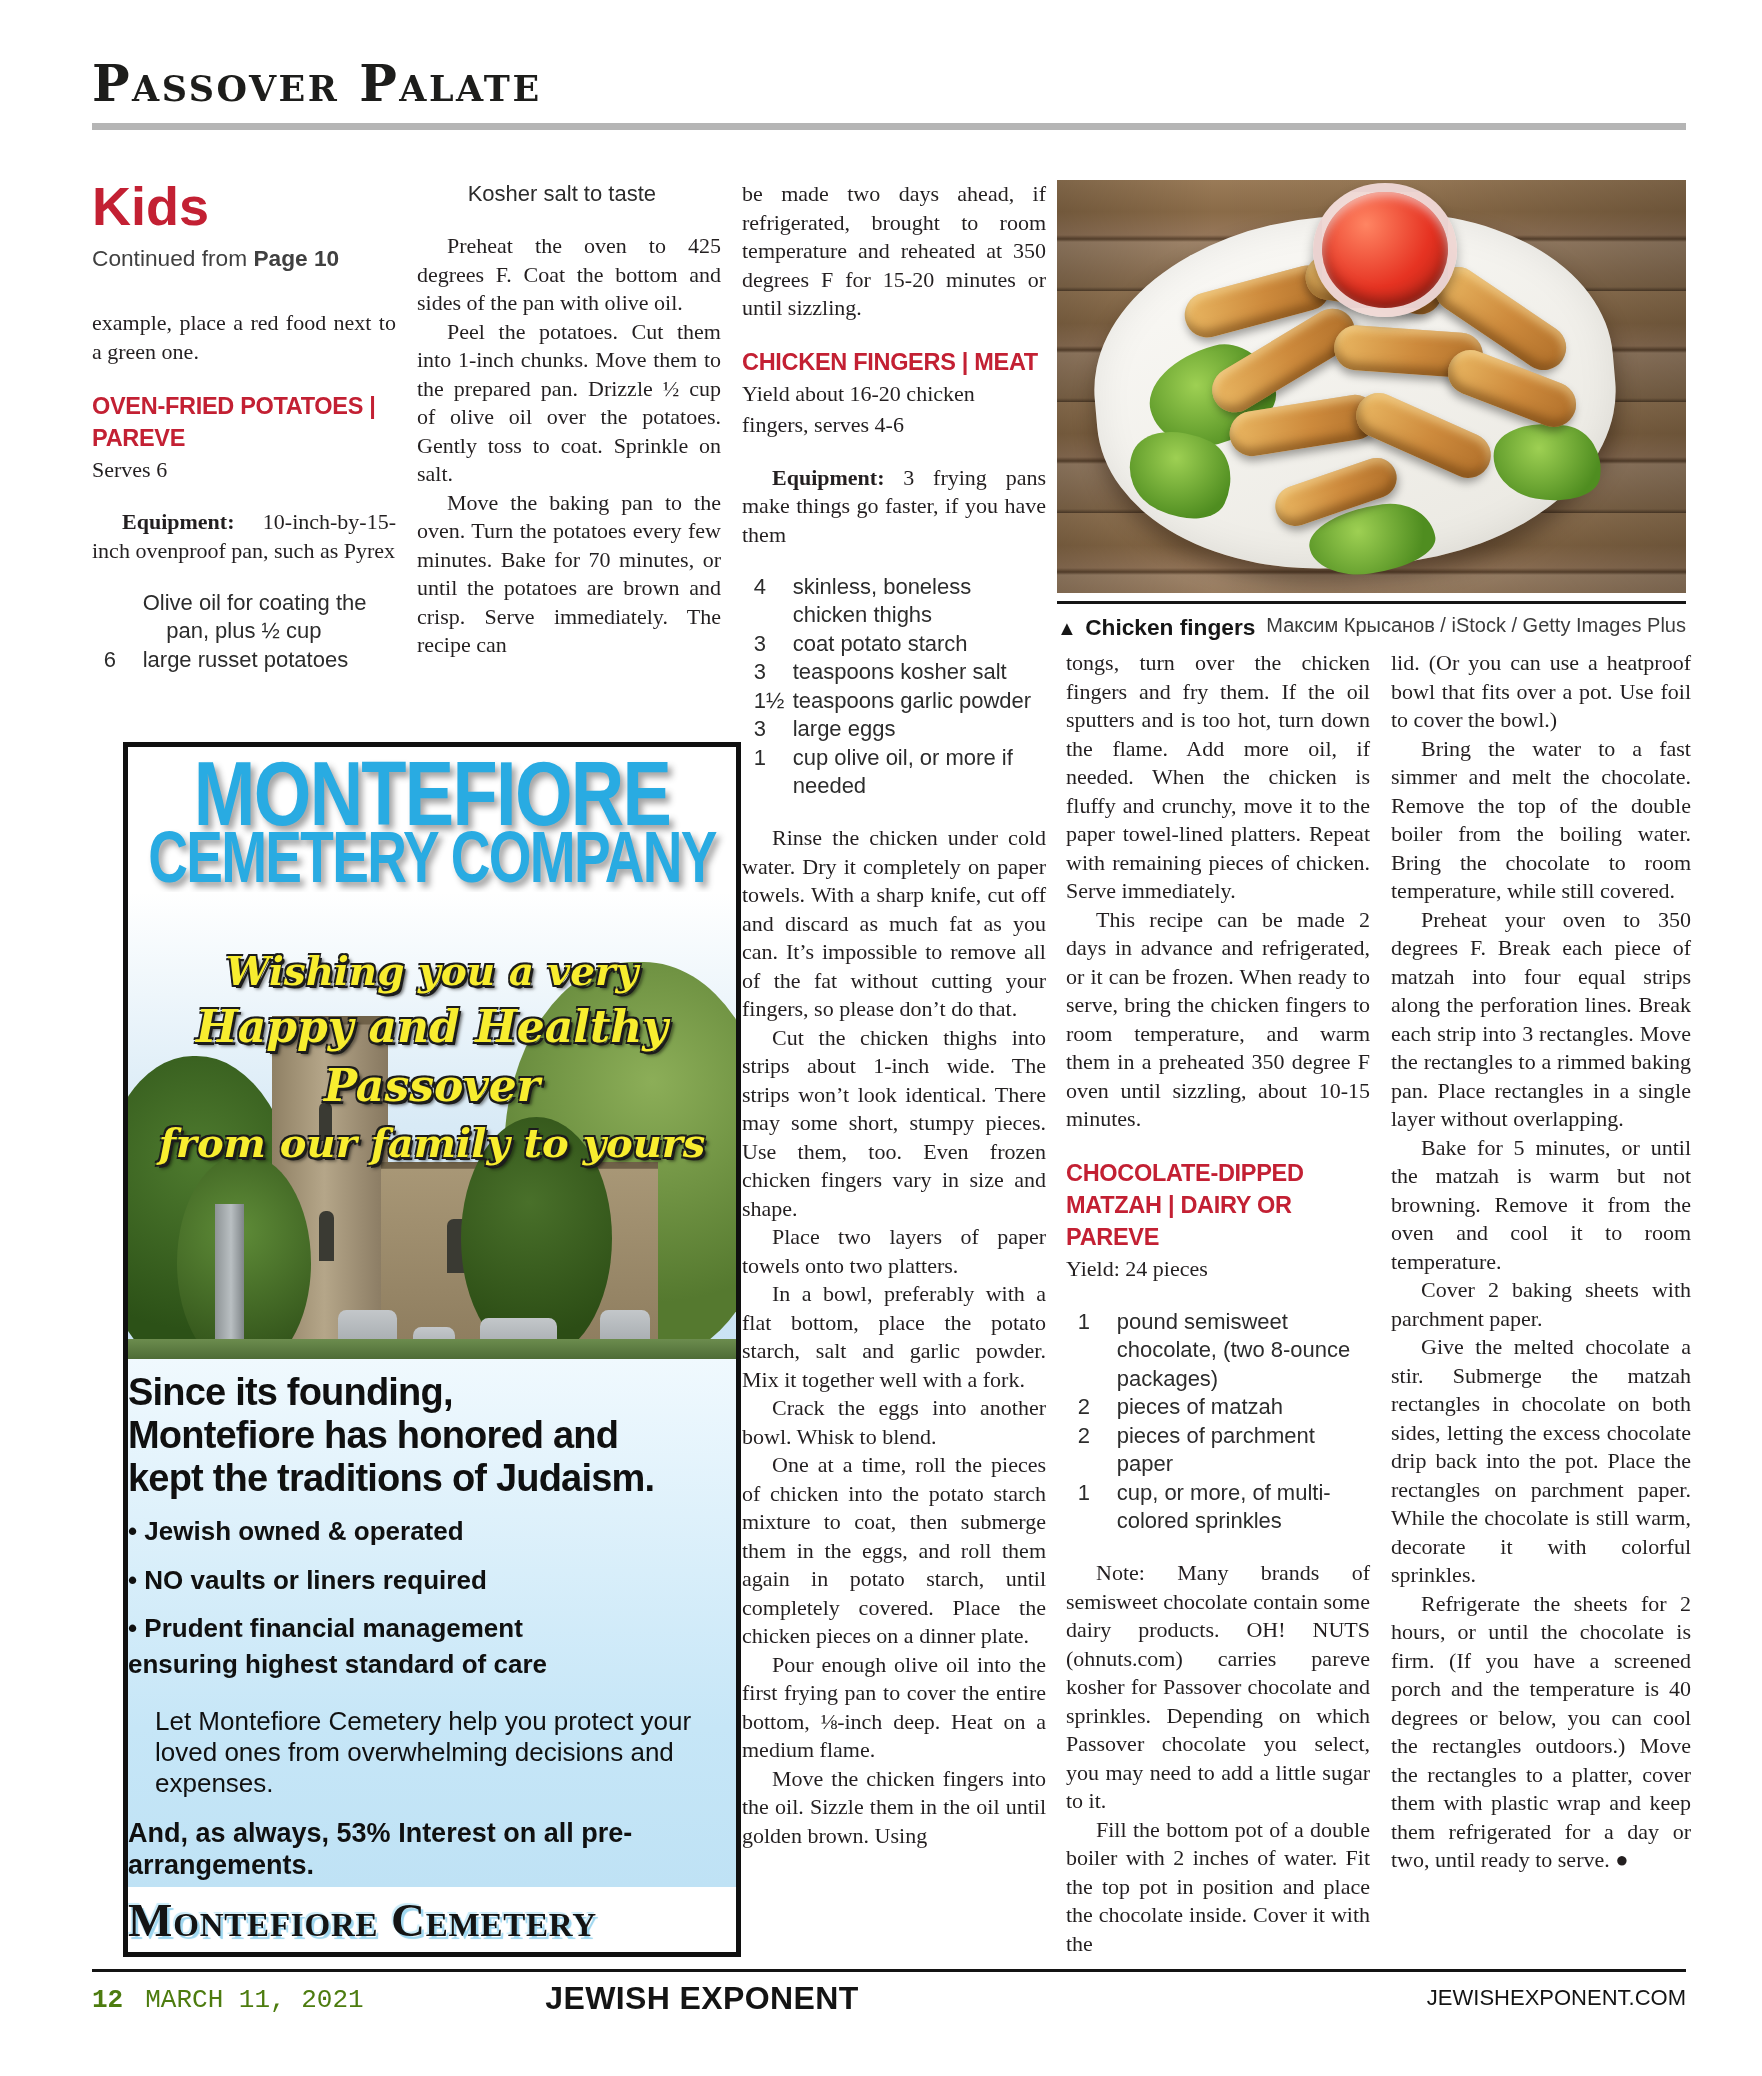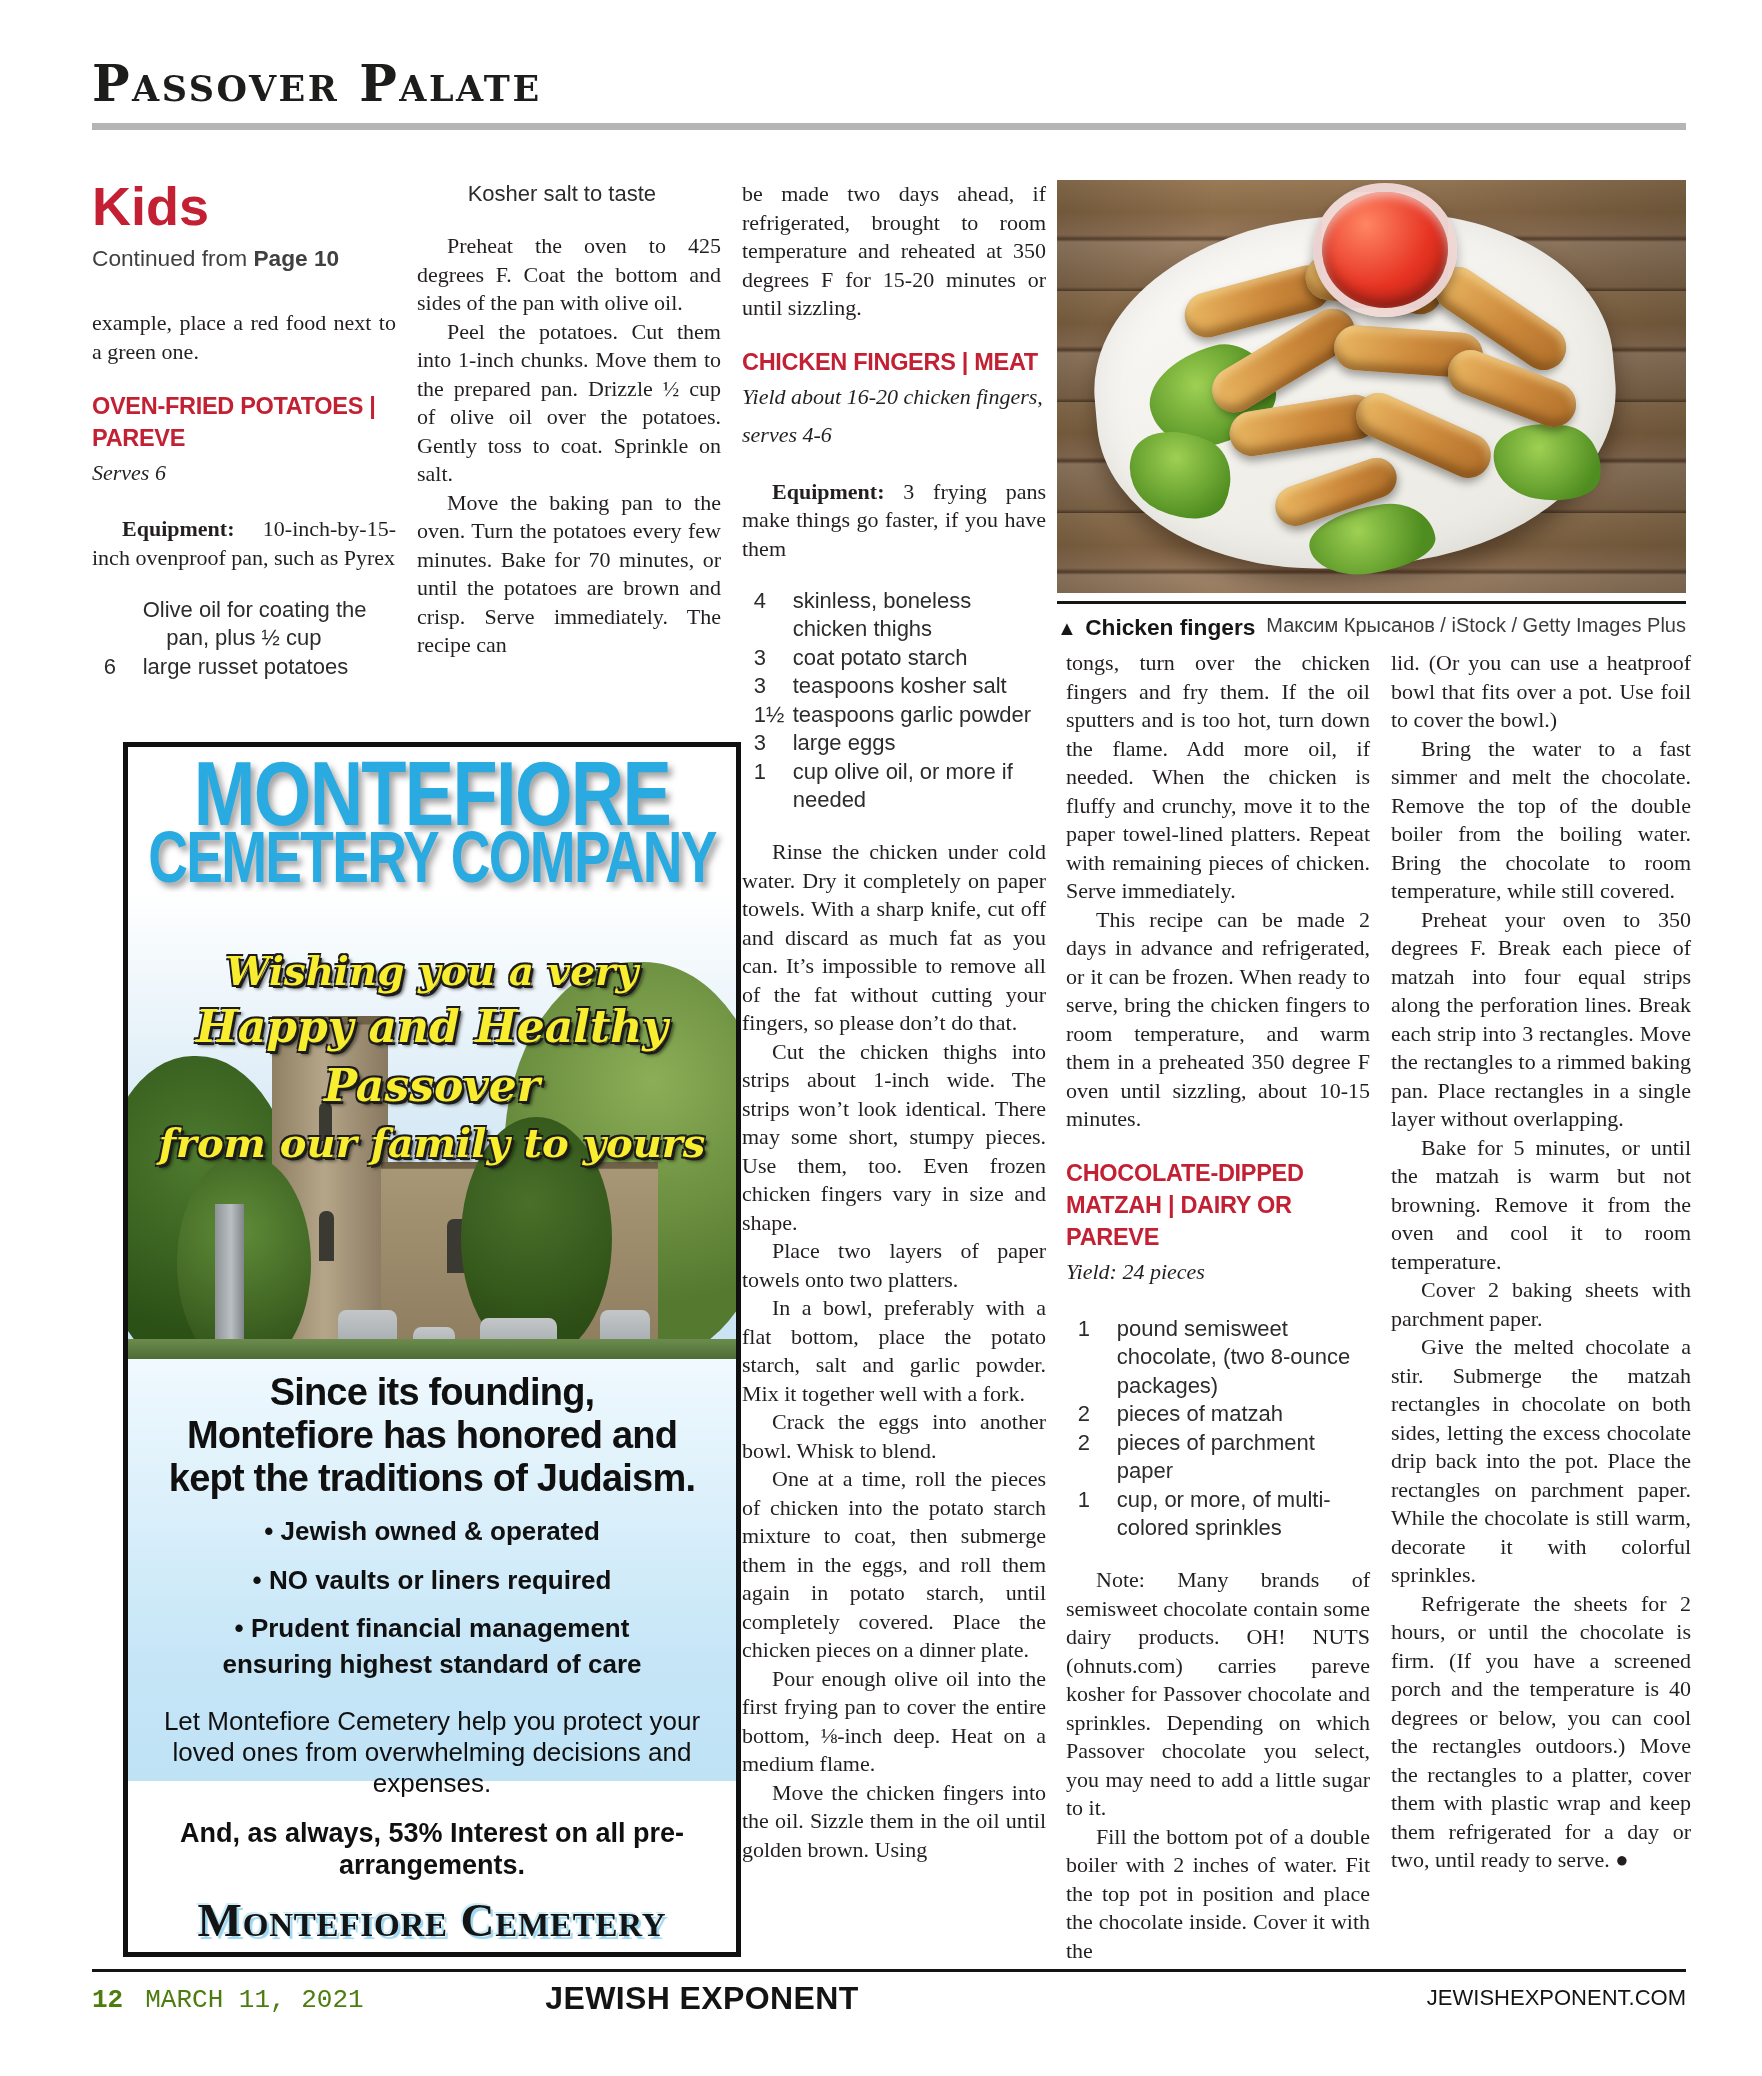--- a/index.html
+++ b/index.html
@@ -17,21 +17,21 @@
   
   .col{position:absolute;width:304px;top:180px;}
   #col1{left:92px;} #col2{left:417px;} #col3{left:742px;}
   #col4{left:1066px;top:649px;} #col5{left:1391px;top:649px;width:300px;}
   .kids-title{font-family:"Liberation Sans",sans-serif;font-weight:bold;font-size:54px;line-height:52px;color:#c32033;}
   .kicker{font-family:"Liberation Sans",sans-serif;font-size:22.7px;margin-top:13.4px;margin-bottom:37px;color:#404040;}
   .bp{font-size:22px;line-height:28.5px;text-align:justify;text-indent:30px;margin:0;}
   .bp.noind{text-indent:0;}
   .rhead{color:#c32033;font-family:"Liberation Sans",sans-serif;font-weight:bold;
          font-size:23.5px;line-height:32px;margin:0;white-space:pre-line;letter-spacing:-0.3px;}
-  .yield{font-style:italic;font-size:22px;line-height:38px;margin:0;}
+  .yield{font-size:22px;line-height:31px;margin:0;}
   .gap{height:23.5px;}
   .ing{display:flex;font-family:"Liberation Sans",sans-serif;font-size:22px;line-height:28.5px;padding-left:11.7px;color:#2c2c2c;}
   .amt{width:39px;flex:none;}
   .itx{flex:1;}
   .itx.hang{padding-left:23.5px;text-indent:-23.5px;}
   
   #photo{
     position:absolute;left:1057px;top:180px;width:629px;height:413px;overflow:hidden;
     background:
       linear-gradient(90deg,rgba(0,0,0,.18),rgba(0,0,0,0) 25%,rgba(0,0,0,.05) 60%,rgba(0,0,0,.22)),
@@ -80,21 +80,21 @@
          background:radial-gradient(circle at 50% 32%,#4e7a2e,#2c5117 72%);}
   .treeL2{position:absolute;left:49px;top:262px;width:134px;height:218px;border-radius:50%;
           background:radial-gradient(circle at 45% 35%,#5f8c38,#35571c 75%);}
   .treeR{position:absolute;right:-37px;top:70px;width:269px;height:398px;border-radius:50% 50% 46% 54%;
          background:radial-gradient(circle at 55% 30%,#8cae58,#55792f 70%);}
   .treeR2{position:absolute;right:124px;top:225px;width:151px;height:243px;border-radius:50%;
           background:radial-gradient(circle at 45% 35%,#49702a,#2c4d15 75%);}
   .obelisk{position:absolute;left:87px;top:312px;width:28.5px;height:156px;background:linear-gradient(90deg,#8e9496,#b9bfc2 55%,#7f8588);}
   .stone{position:absolute;background:linear-gradient(#c3c7ca,#9aa0a4);border-radius:8.4px 8.4px 1.7px 1.7px;}
   .grass{position:absolute;left:0;bottom:0;width:100%;height:20px;background:linear-gradient(#6c8c4e,#4e6c36);}
-  .ad-info{position:relative;height:422px;text-align:center;font-family:"Liberation Sans",sans-serif;color:#101010;
+  .ad-info{position:relative;height:528px;font-family:"Liberation Sans",sans-serif;color:#101010;
            background:linear-gradient(#f0f9fe,#c6e6f7 70%,#bfe2f5);padding-top:11.7px;box-sizing:border-box;}
   .ad-headline{font-weight:bold;font-size:38px;line-height:43px;letter-spacing:-0.8px;white-space:pre-line;}
   .ad-bullet{font-weight:bold;font-size:26px;line-height:34px;margin-top:14.3px;}
   .ad-bullet.cont{margin-top:1.7px;}
   .ad-body1{font-size:26px;line-height:31px;margin:25px auto 0;width:554px;}
   .ad-body2{font-weight:bold;font-size:27px;line-height:32px;margin-top:18.5px;}
   .ad-logo{margin-top:15px;font-family:"Liberation Serif",serif;font-variant:small-caps;font-weight:bold;
            font-size:47px;line-height:49px;color:#141414;letter-spacing:0.8px;
            text-shadow:2.5px 2.5px 0.8px #9ed7f0,-1.7px -1.7px 0.8px #c9ebf8;}
   

